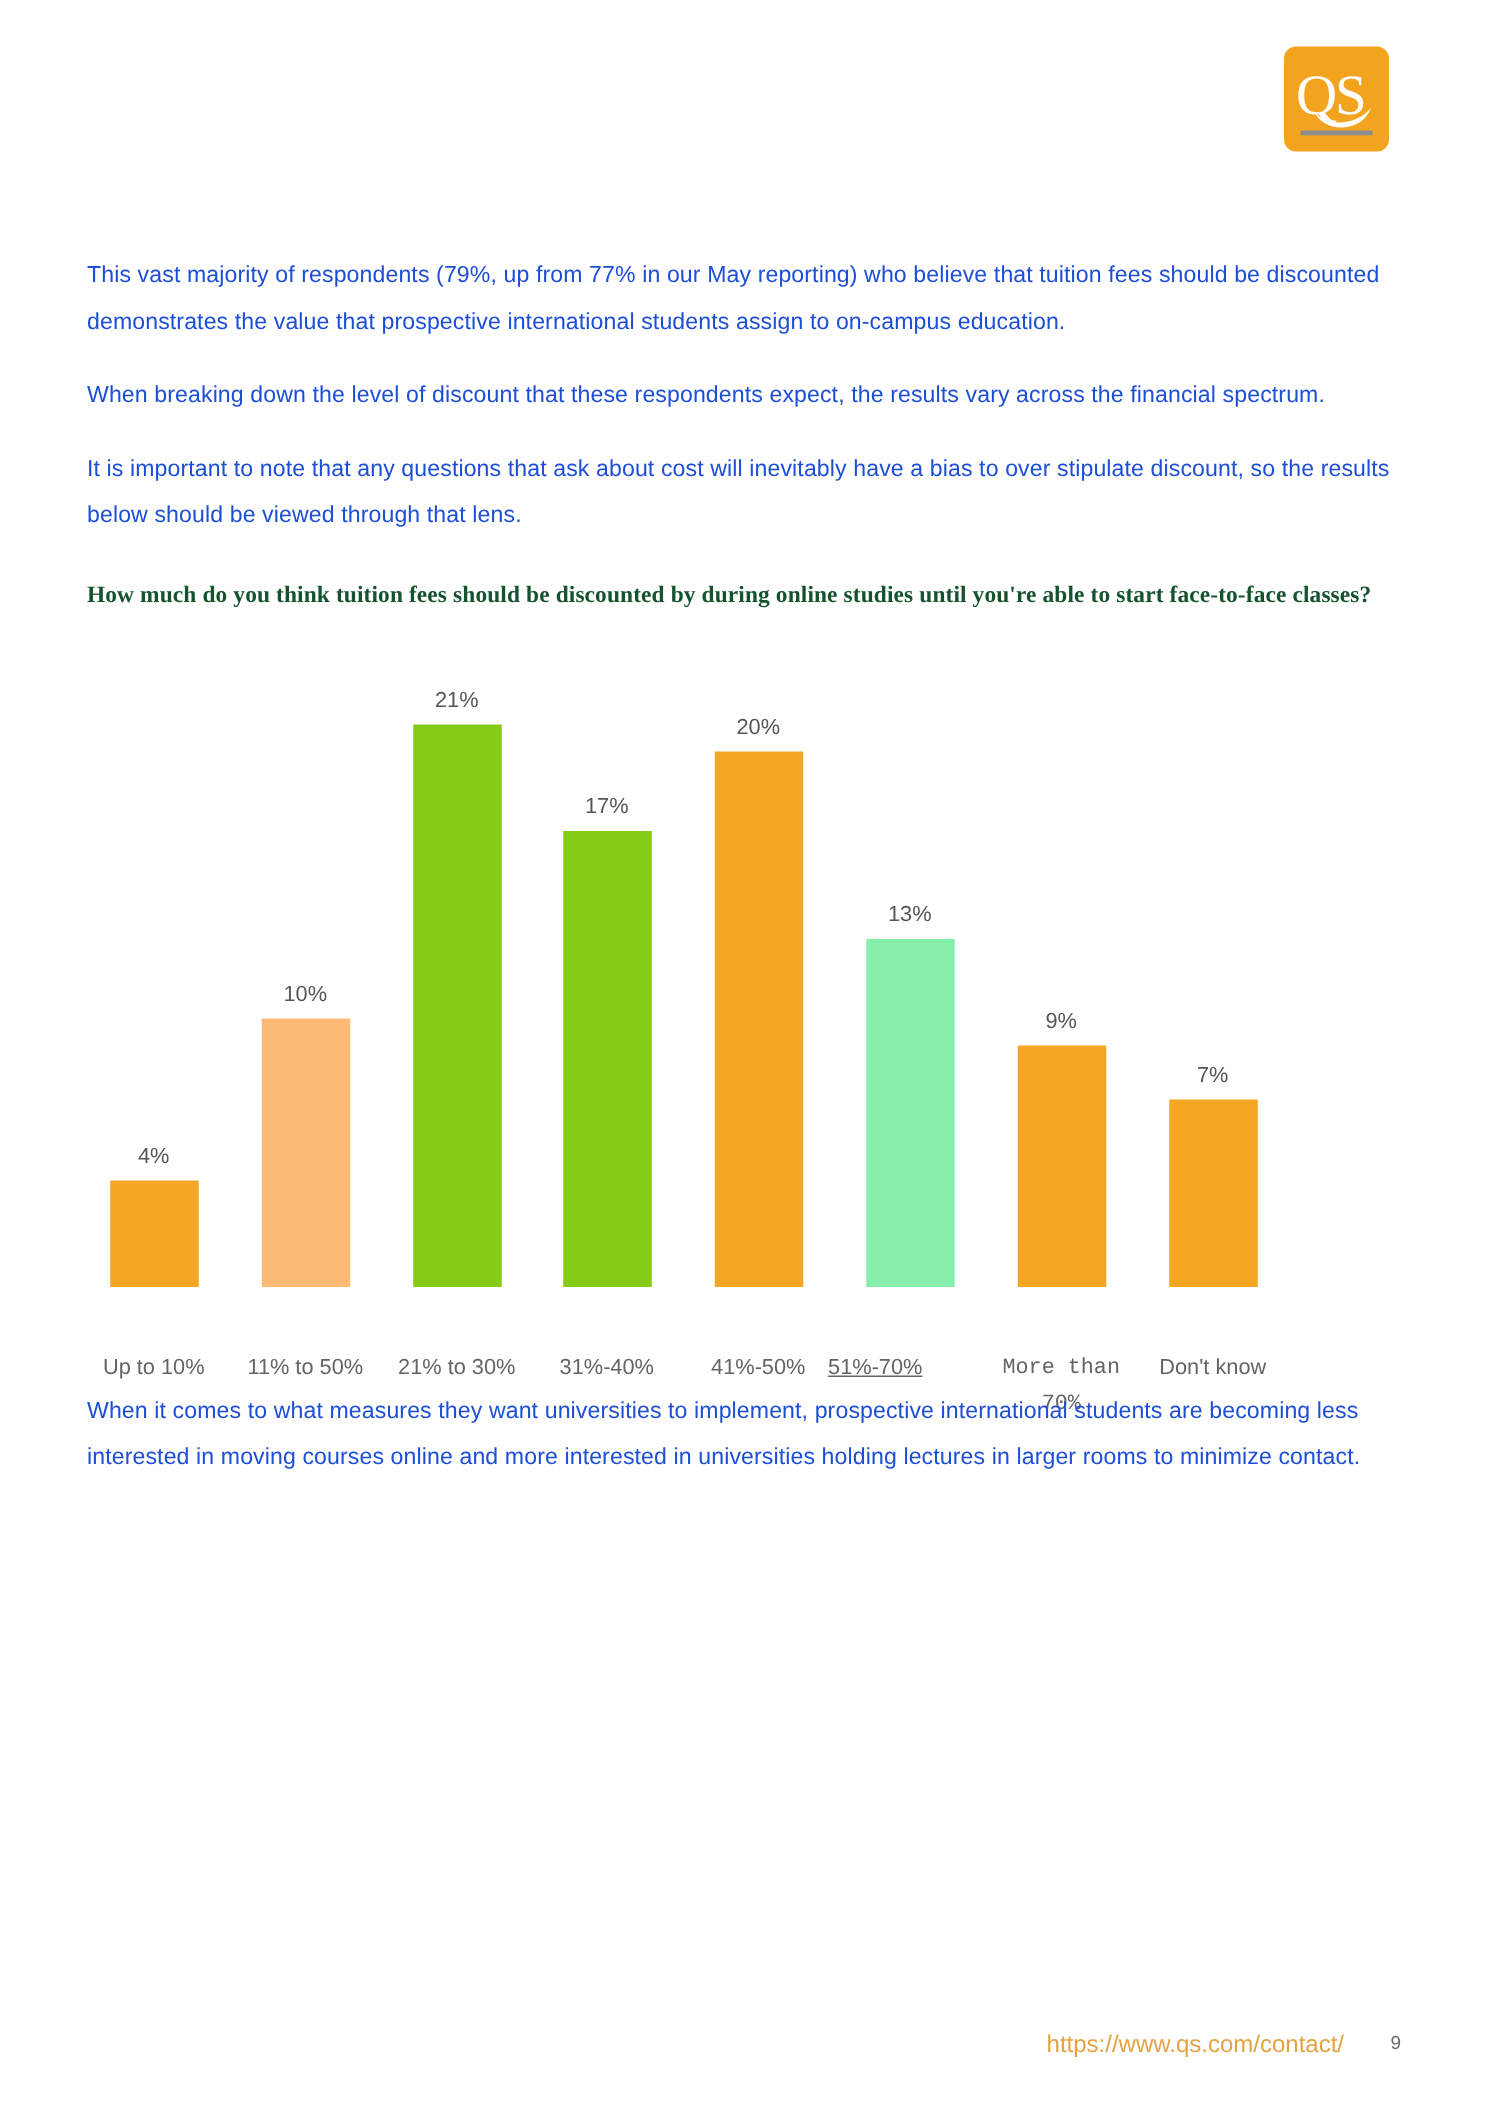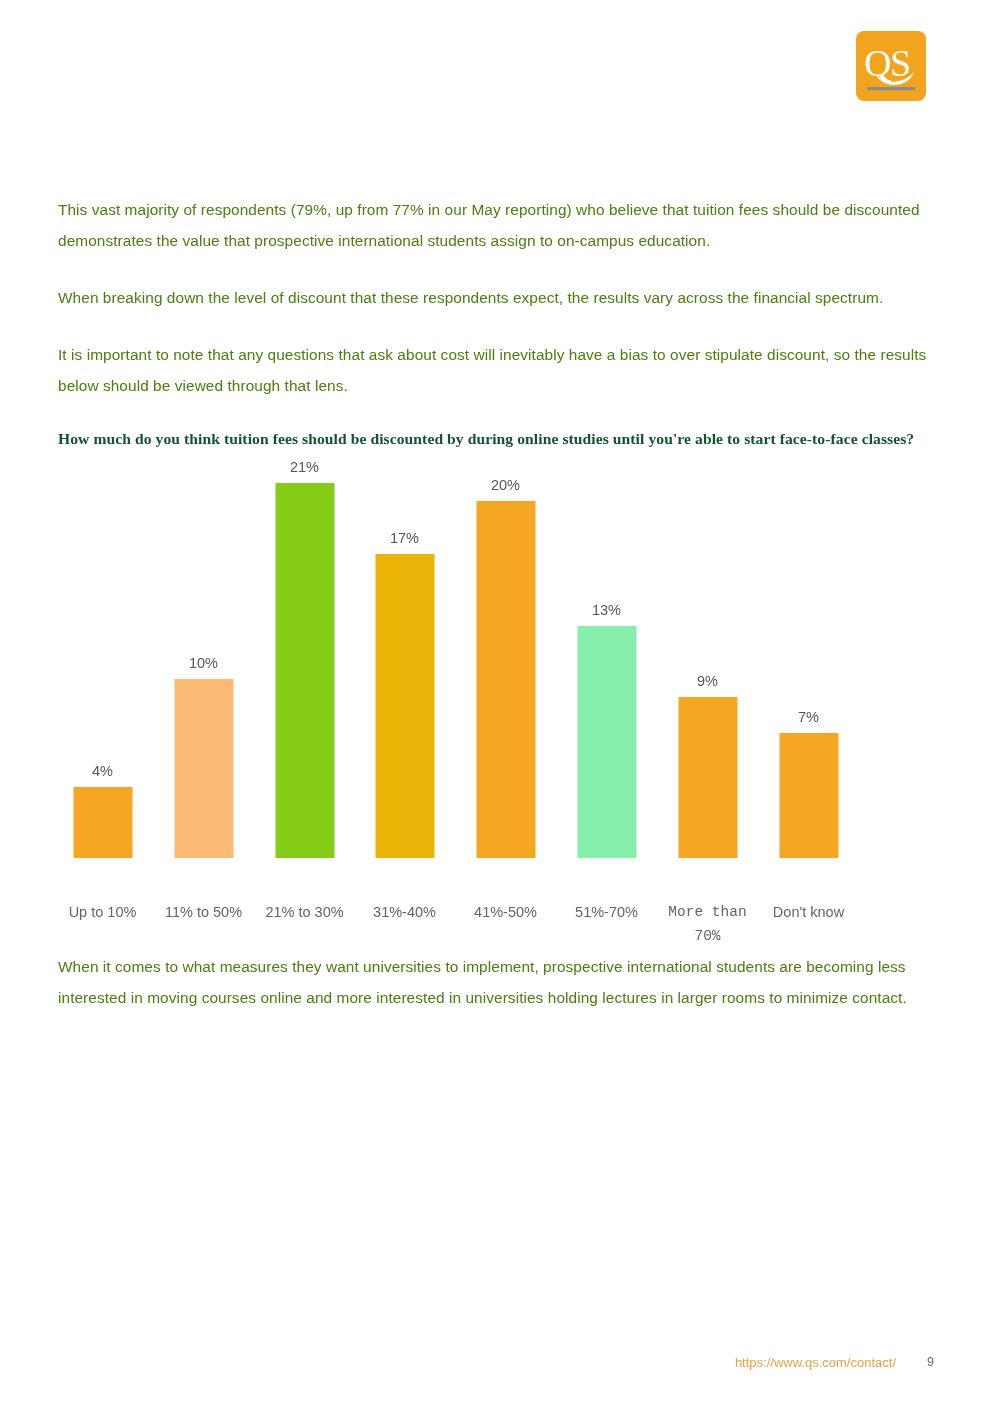--- a/index.html
+++ b/index.html
@@ -46,25 +46,24 @@
   .content {
     position: absolute;
     left: 58px;
     top: 168px;
     width: 876px;
   }
 
   p.body-text {
     font-size: 15.4px;
     line-height: 31px;
-    color: #4d7c0f;
+    color: #1d4ed8;
     letter-spacing: 0.005em;
     margin-bottom: 18px;
     font-weight: 400;
-    margin-top: 26px;
   }
 
   h2.question {
     font-size: 15.6px;
     line-height: 31px;
     color: #14532d;
     font-weight: 700;
     letter-spacing: 0.005em;
     margin-top: 22px;
     margin-bottom: 0;
@@ -135,21 +134,21 @@
     position: absolute;
     left: 0;
     top: 1355px;
     width: 992px;
     height: 24px;
   }
   .footer-link {
     position: absolute;
     right: 96px;
     top: 0;
-    font-size: 13px;
+    font-size: 16px;
     color: #E3A343;
     text-decoration: none;
     white-space: nowrap;
     text-align: right;
   }
   .footer-page {
     position: absolute;
     right: 58px;
     top: 0;
     font-size: 12.6px;
@@ -190,21 +189,21 @@
           <div class="bar-col" title="11% to 20%: 10%" style="height: 179px; background: #fdba74;">
             <span class="bar-value">10%</span>
           </div>
         </div>
         <div class="bar-slot" style="left: 196px;">
           <div class="bar-col" title="21% to 30%: 21%" style="height: 375px; background: #84cc16;">
             <span class="bar-value">21%</span>
           </div>
         </div>
         <div class="bar-slot" style="left: 296px;">
-          <div class="bar-col" title="31%-40%: 17%" style="height: 304px; background: #eab308;">
+          <div class="bar-col" title="31%-40%: 17%" style="height: 304px; background: #84cc16;">
             <span class="bar-value">17%</span>
           </div>
         </div>
         <div class="bar-slot" style="left: 397px;">
           <div class="bar-col" title="41%-50%: 20%" style="height: 357px; background: rgb(245, 166, 35);">
             <span class="bar-value">20%</span>
           </div>
         </div>
         <div class="bar-slot" style="left: 498px;">
           <div class="bar-col" title="51%-70%: 13%" style="height: 232px; background: #86efac;">
@@ -221,21 +220,21 @@
             <span class="bar-value">7%</span>
           </div>
         </div>
       </div>
     <div class="axis-labels">
         <div class="axis-label" style="left: -6px;">Up to 10%</div>
         <div class="axis-label" style="left: 95px;">11% to 50%</div>
         <div class="axis-label" style="left: 196px;">21% to 30%</div>
         <div class="axis-label" style="left: 296px;">31%-40%</div>
         <div class="axis-label" style="left: 397px;">41%-50%</div>
-        <div class="axis-label" style="left: 498px;">51%-70%</div>
+        <div class="axis-label" style="left: 475px; text-decoration: underline;">51%-70%</div>
         <div class="axis-label" style="left: 599px; font-family: Liberation Mono, monospace;">More than 70%</div>
         <div class="axis-label" style="left: 700px;">Don't know</div>
       </div>
   </div>
 
   <div class="content" id="content-bottom" style="top:925px;">
     <p class="body-text">When it comes to what measures they want universities to implement, prospective international students are becoming less interested in moving courses online and more interested in universities holding lectures in larger rooms to minimize contact.</p>
   </div>
 
   <div class="footer">

